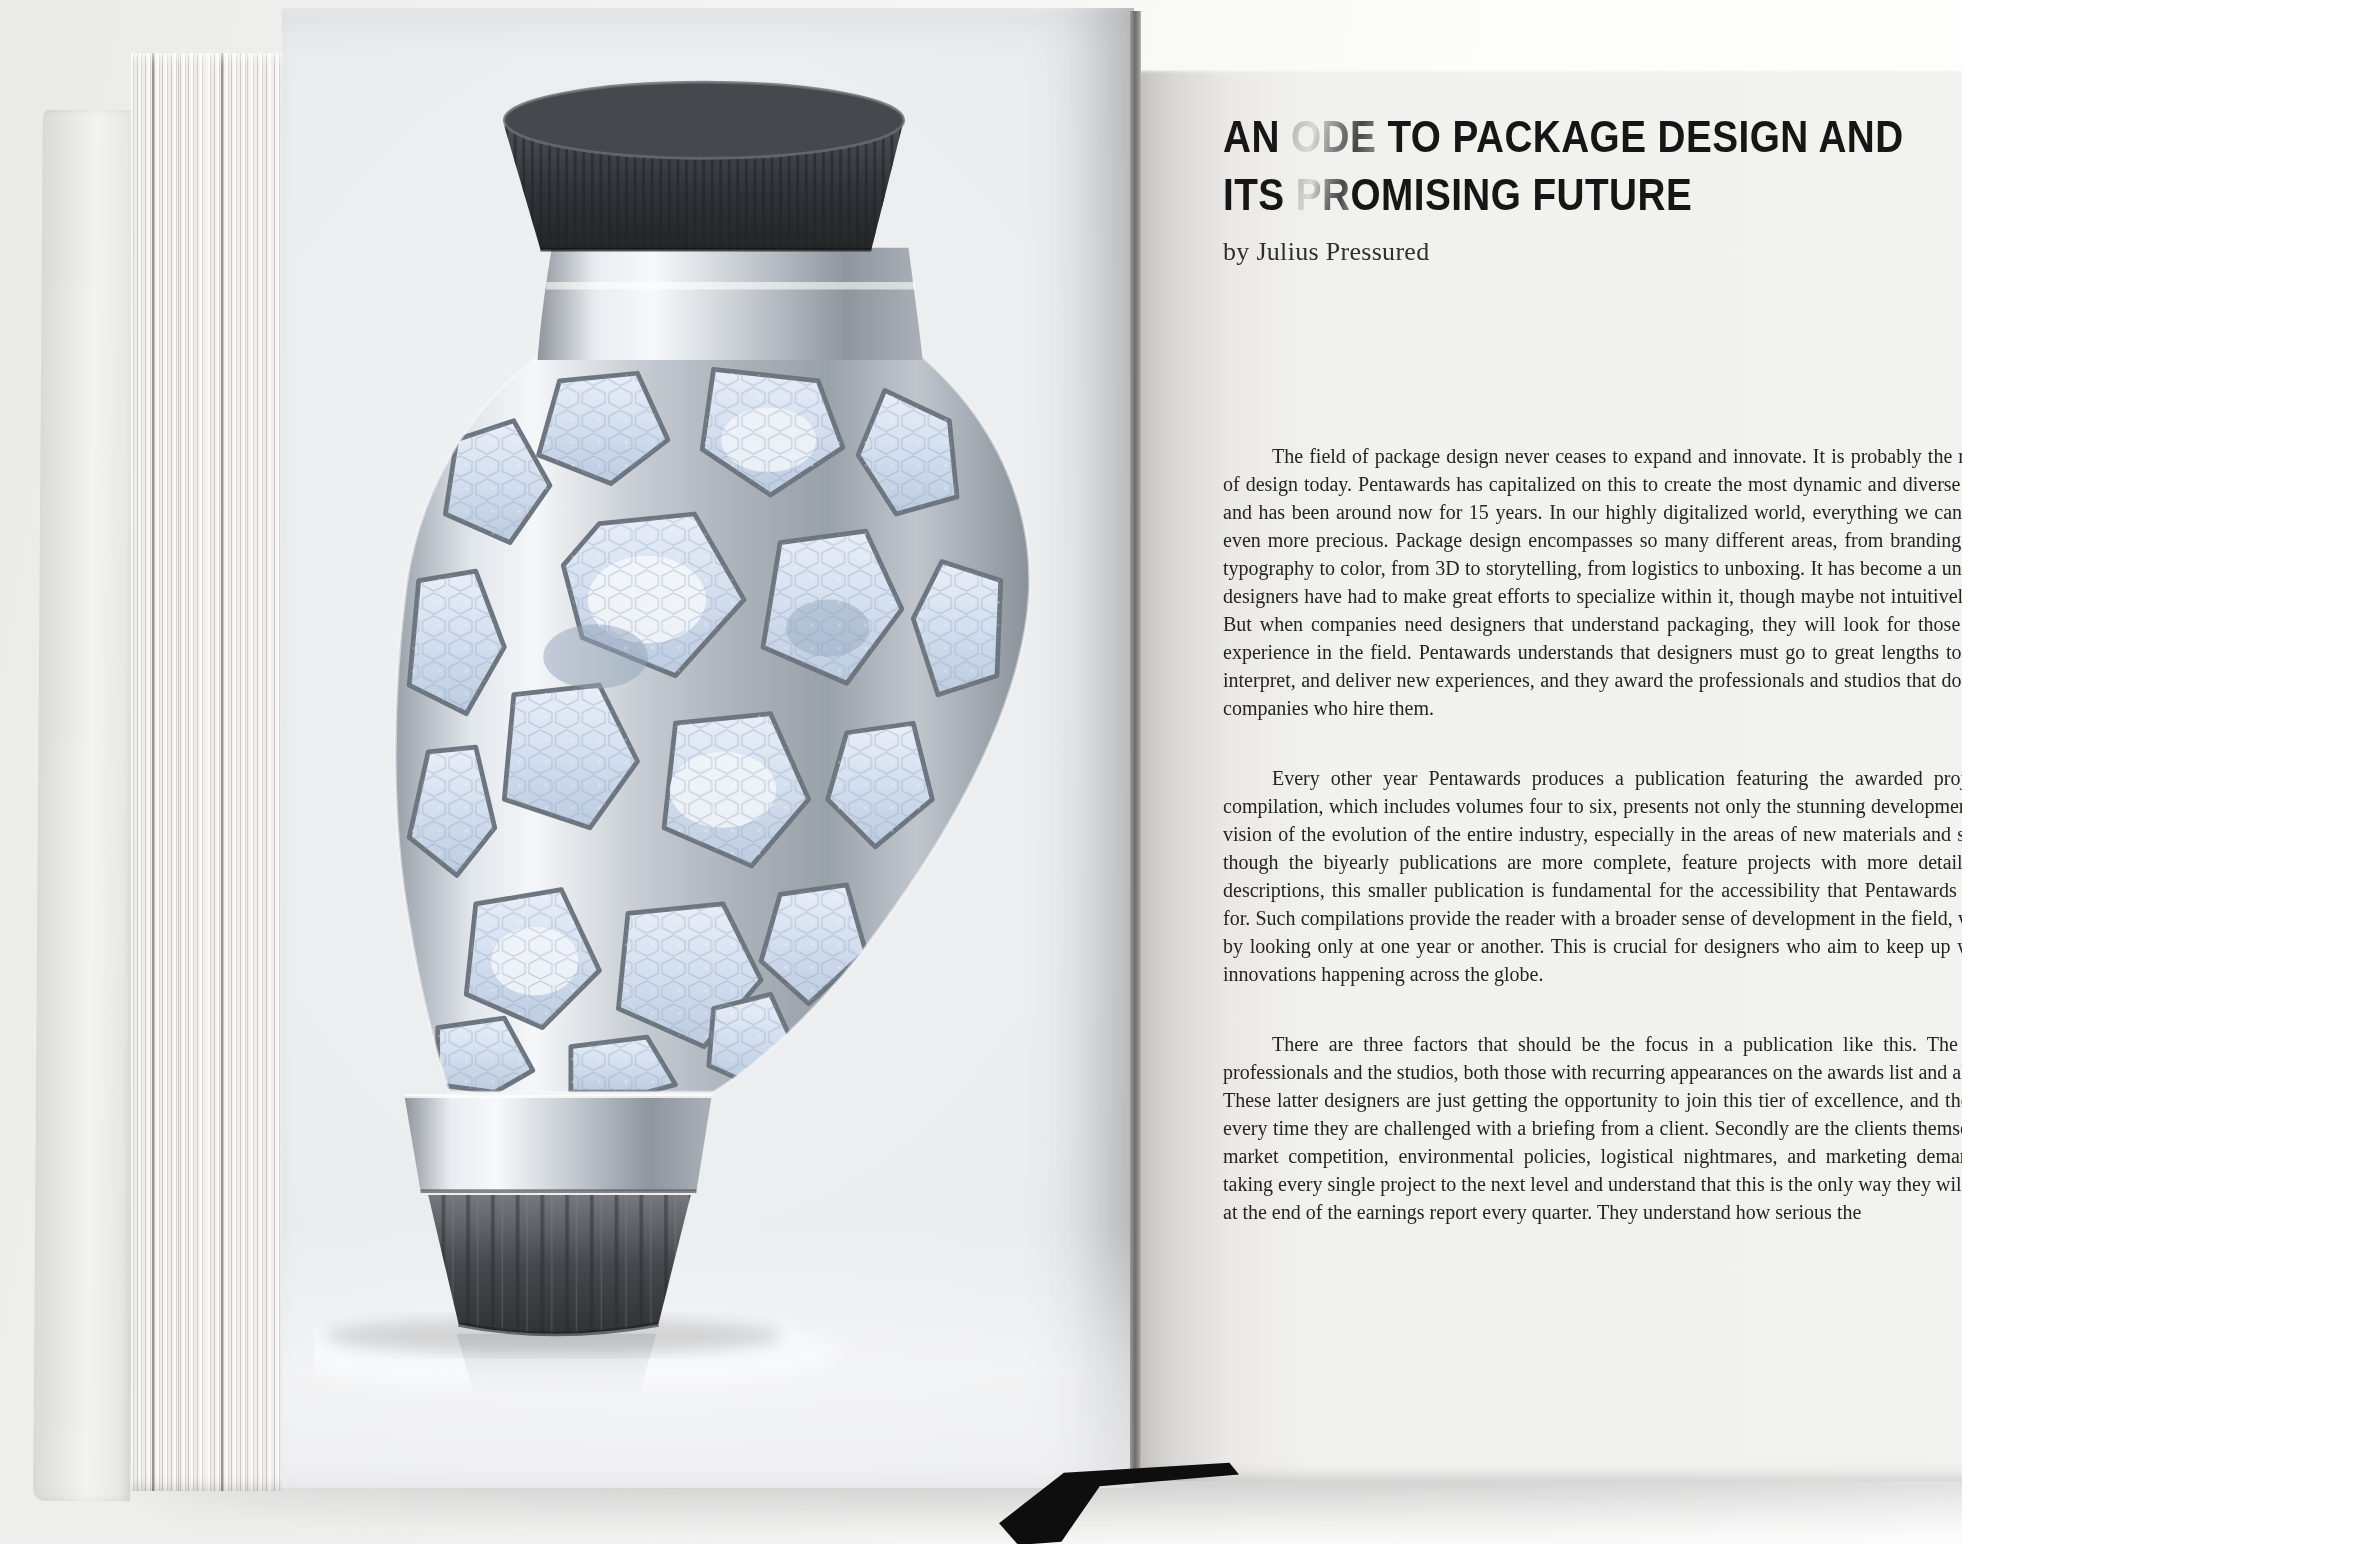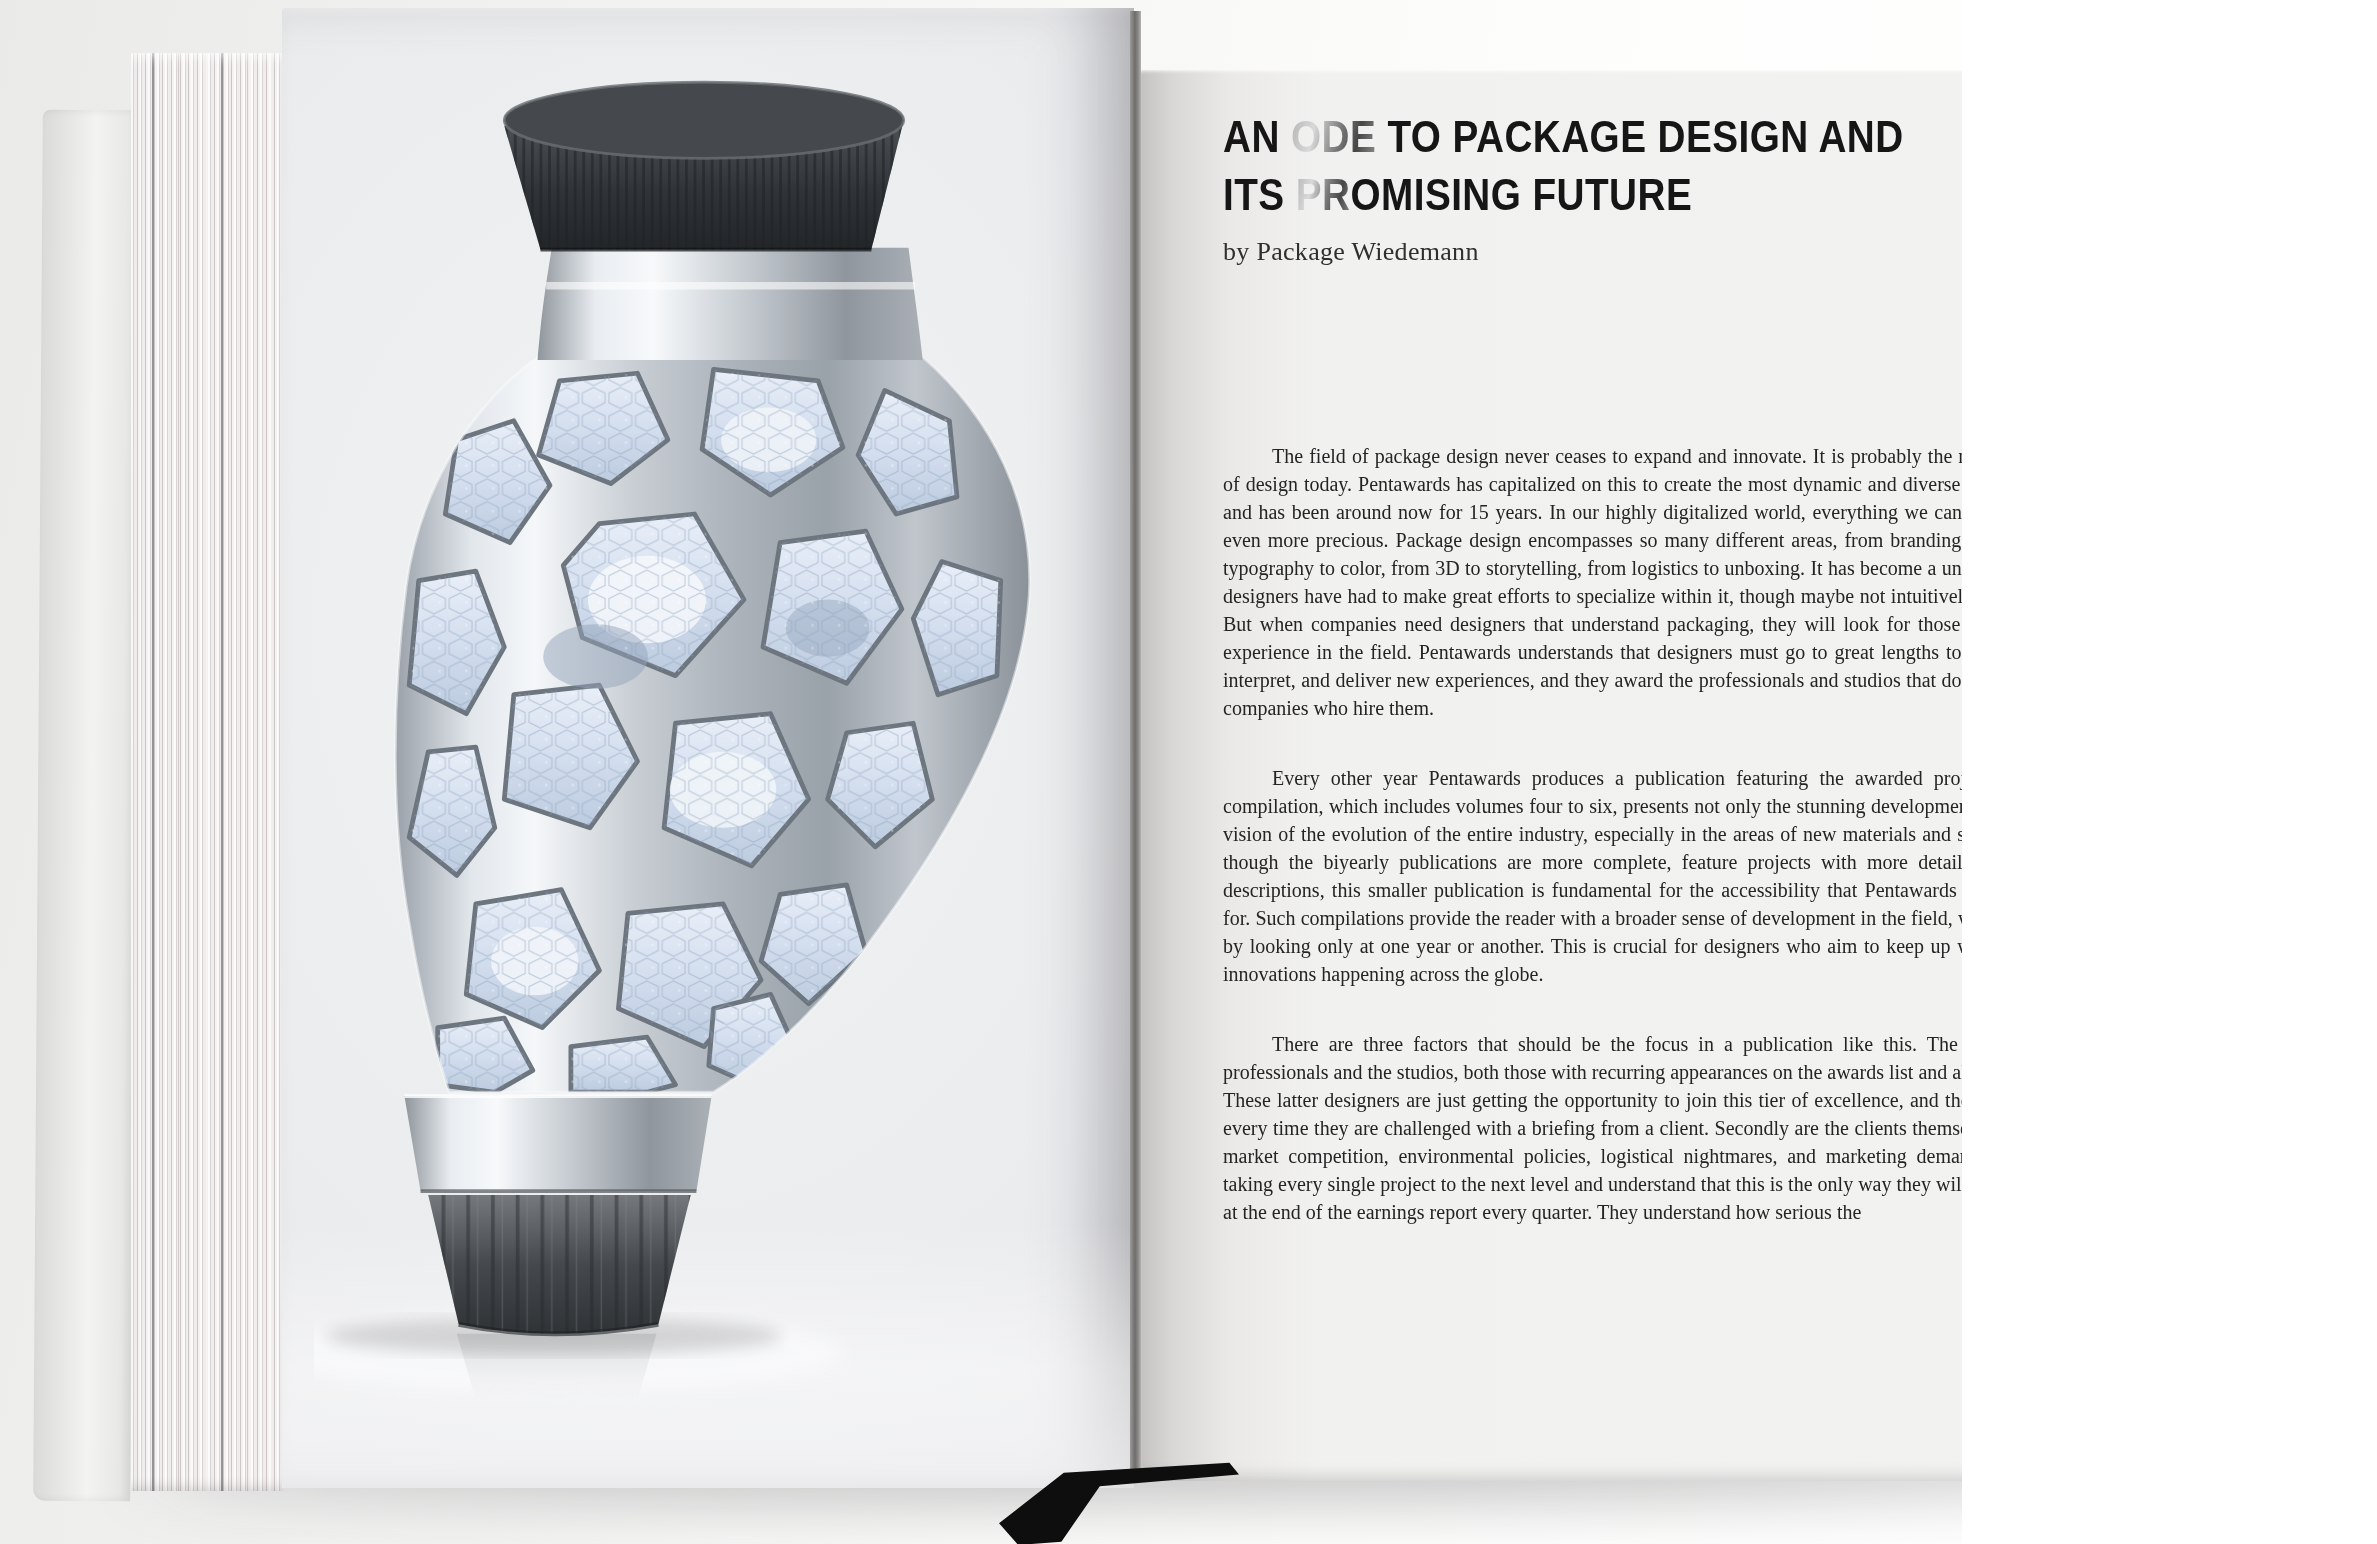--- a/index.html
+++ b/index.html
@@ -260,21 +260,21 @@
   </div>
 
   <div class="gutter-line"></div>
 
   <div class="page-right">
     <h1 class="article-title">
       <span class="tline"><span>AN </span><span class="foil">ODE</span><span> TO PACKAGE DESIGN AND</span></span>
       <span class="tline"><span>ITS </span><span class="foil">PR</span><span>OMISING FUTURE</span></span>
     </h1>
 
-    <div class="byline">by Package Wiedemann</div>
+    <div class="byline">by Julius Pressured</div>
 
     <div class="body-copy">
       <p>The field of package design never ceases to expand and innovate. It is probably the most dynamic field of design today. Pentawards has capitalized on this to create the most dynamic and diverse award in the field, and has been around now for 15 years. In our highly digitalized world, everything we can touch has become even more precious. Package design encompasses so many different areas, from branding to materials, from typography to color, from 3D to storytelling, from logistics to unboxing. It has become a universe in itself, and designers have had to make great efforts to specialize within it, though maybe not intuitively in the beginning. But when companies need designers that understand packaging, they will look for those who already have experience in the field. Pentawards understands that designers must go to great lengths to study, understand, interpret, and deliver new experiences, and they award the professionals and studios that do this, as well as the companies who hire them.</p>
       <p>Every other year Pentawards produces a publication featuring the awarded projects. This second compilation, which includes volumes four to six, presents not only the stunning developments, but also a clear vision of the evolution of the entire industry, especially in the areas of new materials and sustainability. Even though the biyearly publications are more complete, feature projects with more details, such as project descriptions, this smaller publication is fundamental for the accessibility that Pentawards has always strived for. Such compilations provide the reader with a broader sense of development in the field, which you can't see by looking only at one year or another. This is crucial for designers who aim to keep up with the trends and innovations happening across the globe.</p>
       <p>There are three factors that should be the focus in a publication like this. The first factor is the professionals and the studios, both those with recurring appearances on the awards list and also the newcomers. These latter designers are just getting the opportunity to join this tier of excellence, and they bring new ideas every time they are challenged with a briefing from a client. Secondly are the clients themselves. Pressured by market competition, environmental policies, logistical nightmares, and marketing demands, they are now taking every single project to the next level and understand that this is the only way they will make a difference at the end of the earnings report every quarter. They understand how serious the</p>
     </div>
 
     <div class="page-footer">
       <span class="f-sec">intuitively</span><span class="f-num">7</span>
     </div>

